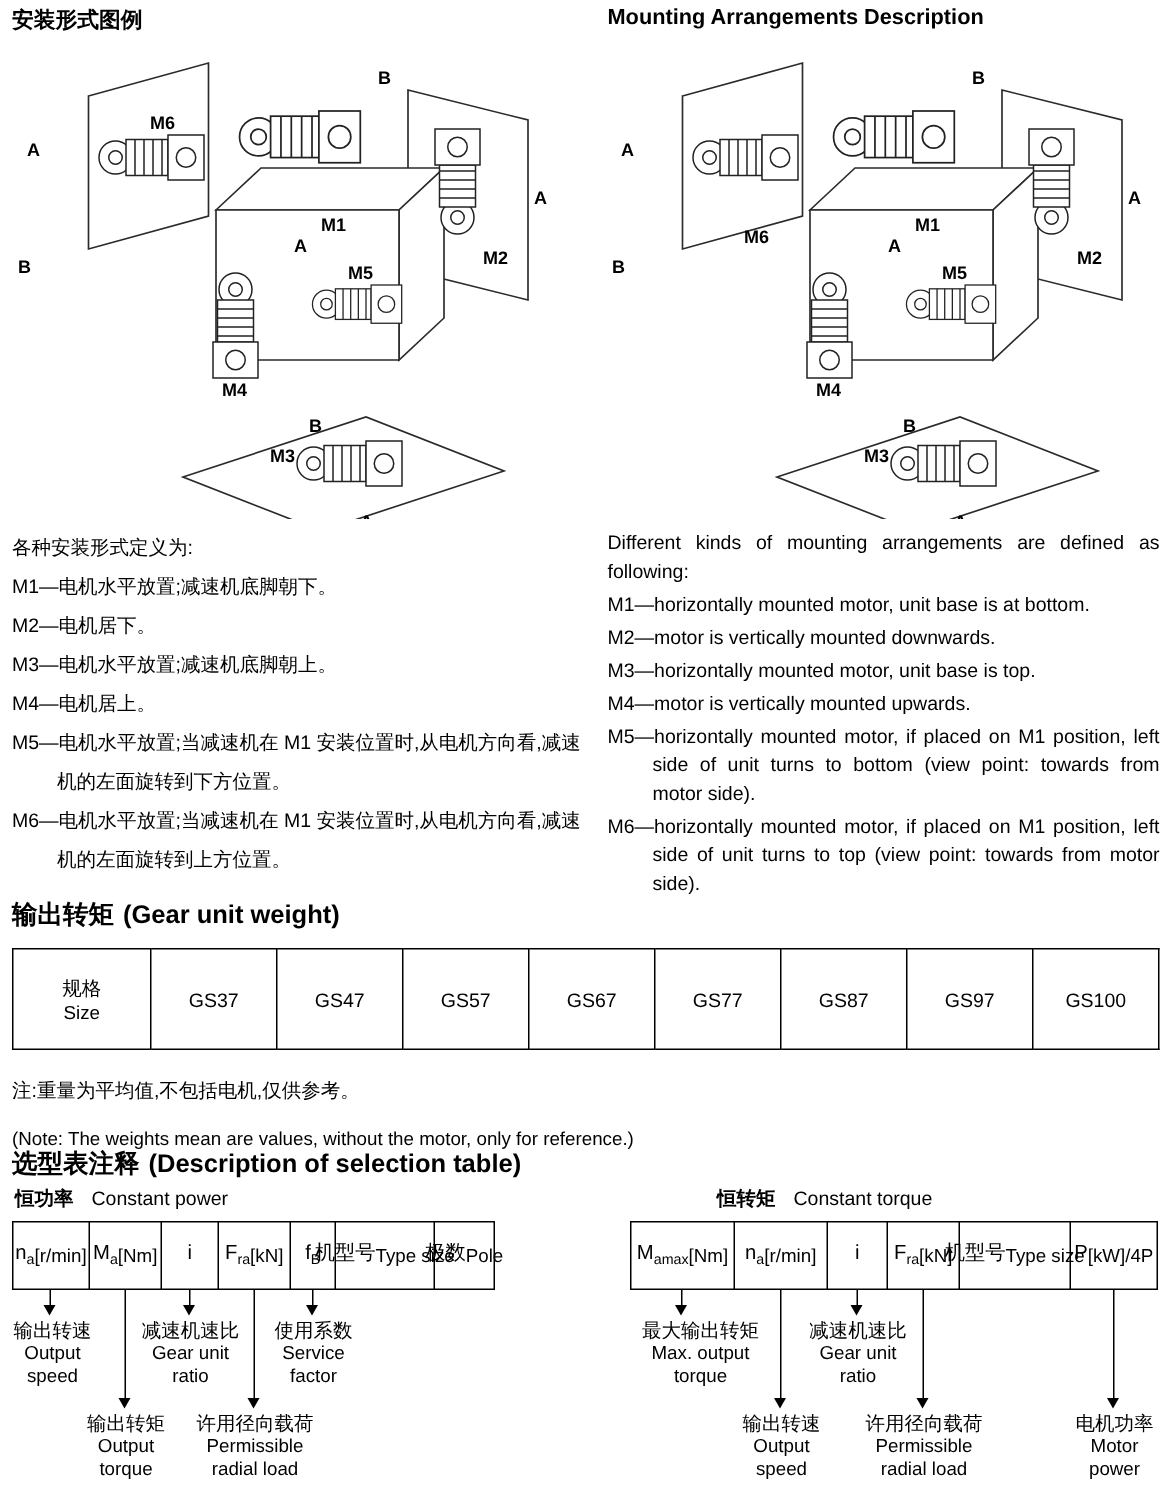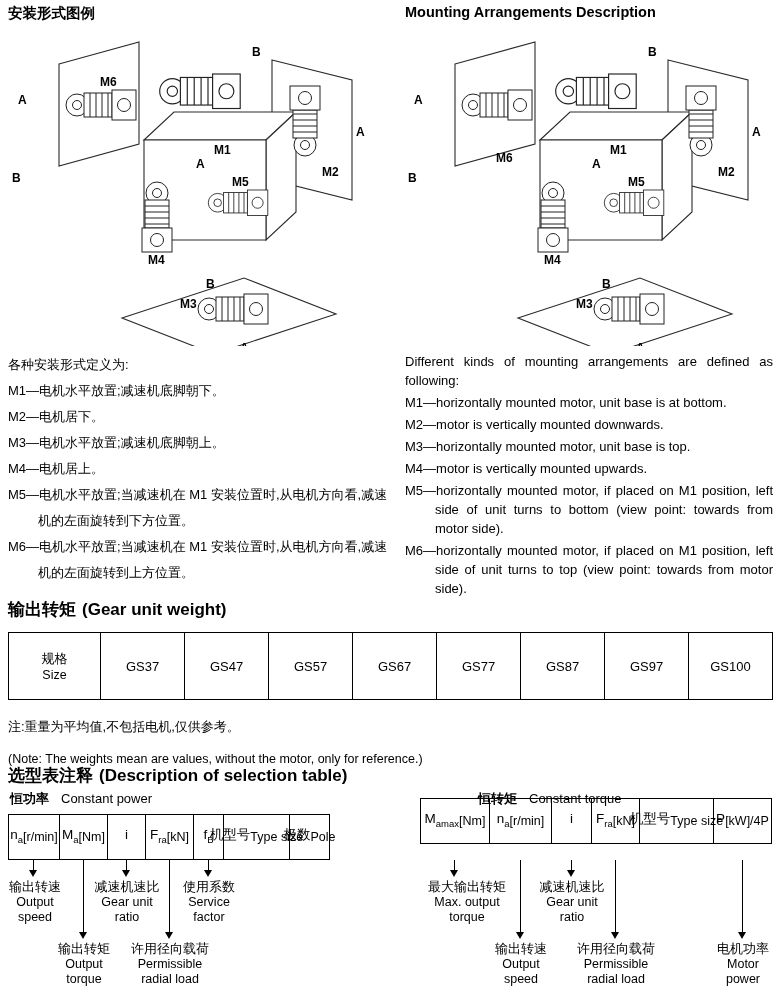--- a/index.html
+++ b/index.html
@@ -241,21 +241,21 @@
     </div>
     <div class="callout" style="left:123px;top:150px;width:94px;">
       <div class="zh">许用径向载荷</div>
       <div class="en">Permissible</div>
       <div class="en">radial load</div>
     </div>
 
     <div class="subrow" style="left:478px;top:0;">
       <span class="subzh">恒转矩</span><span class="suben">Constant torque</span>
     </div>
-    <div class="selbox" style="left:420px;top:8px;">
+    <div class="selbox" style="left:420px;top:24px;">
       <div class="selcell" style="width:70px;">
         <div class="sym"><span>M</span><sub>amax</sub></div>
         <div class="unit">[Nm]</div>
       </div>
       <div class="selcell" style="width:62px;">
         <div class="sym"><span>n</span><sub>a</sub></div>
         <div class="unit">[r/min]</div>
       </div>
       <div class="selcell" style="width:40px;">
         <div class="sym"><span>i</span><sub></sub></div>

